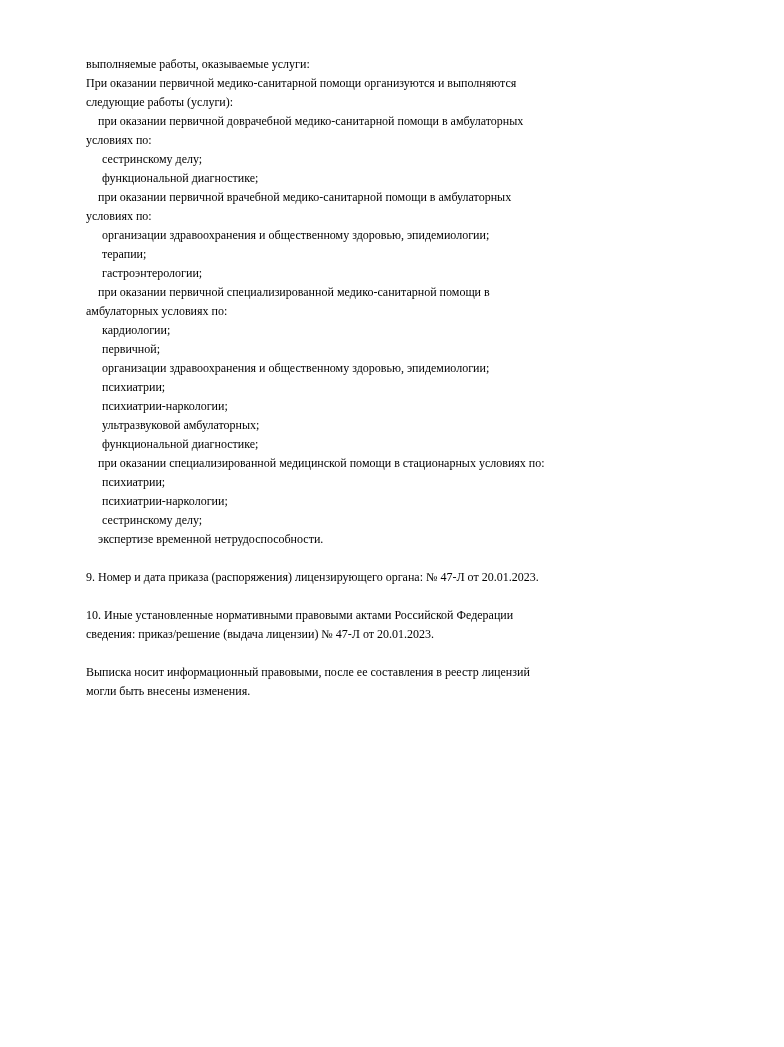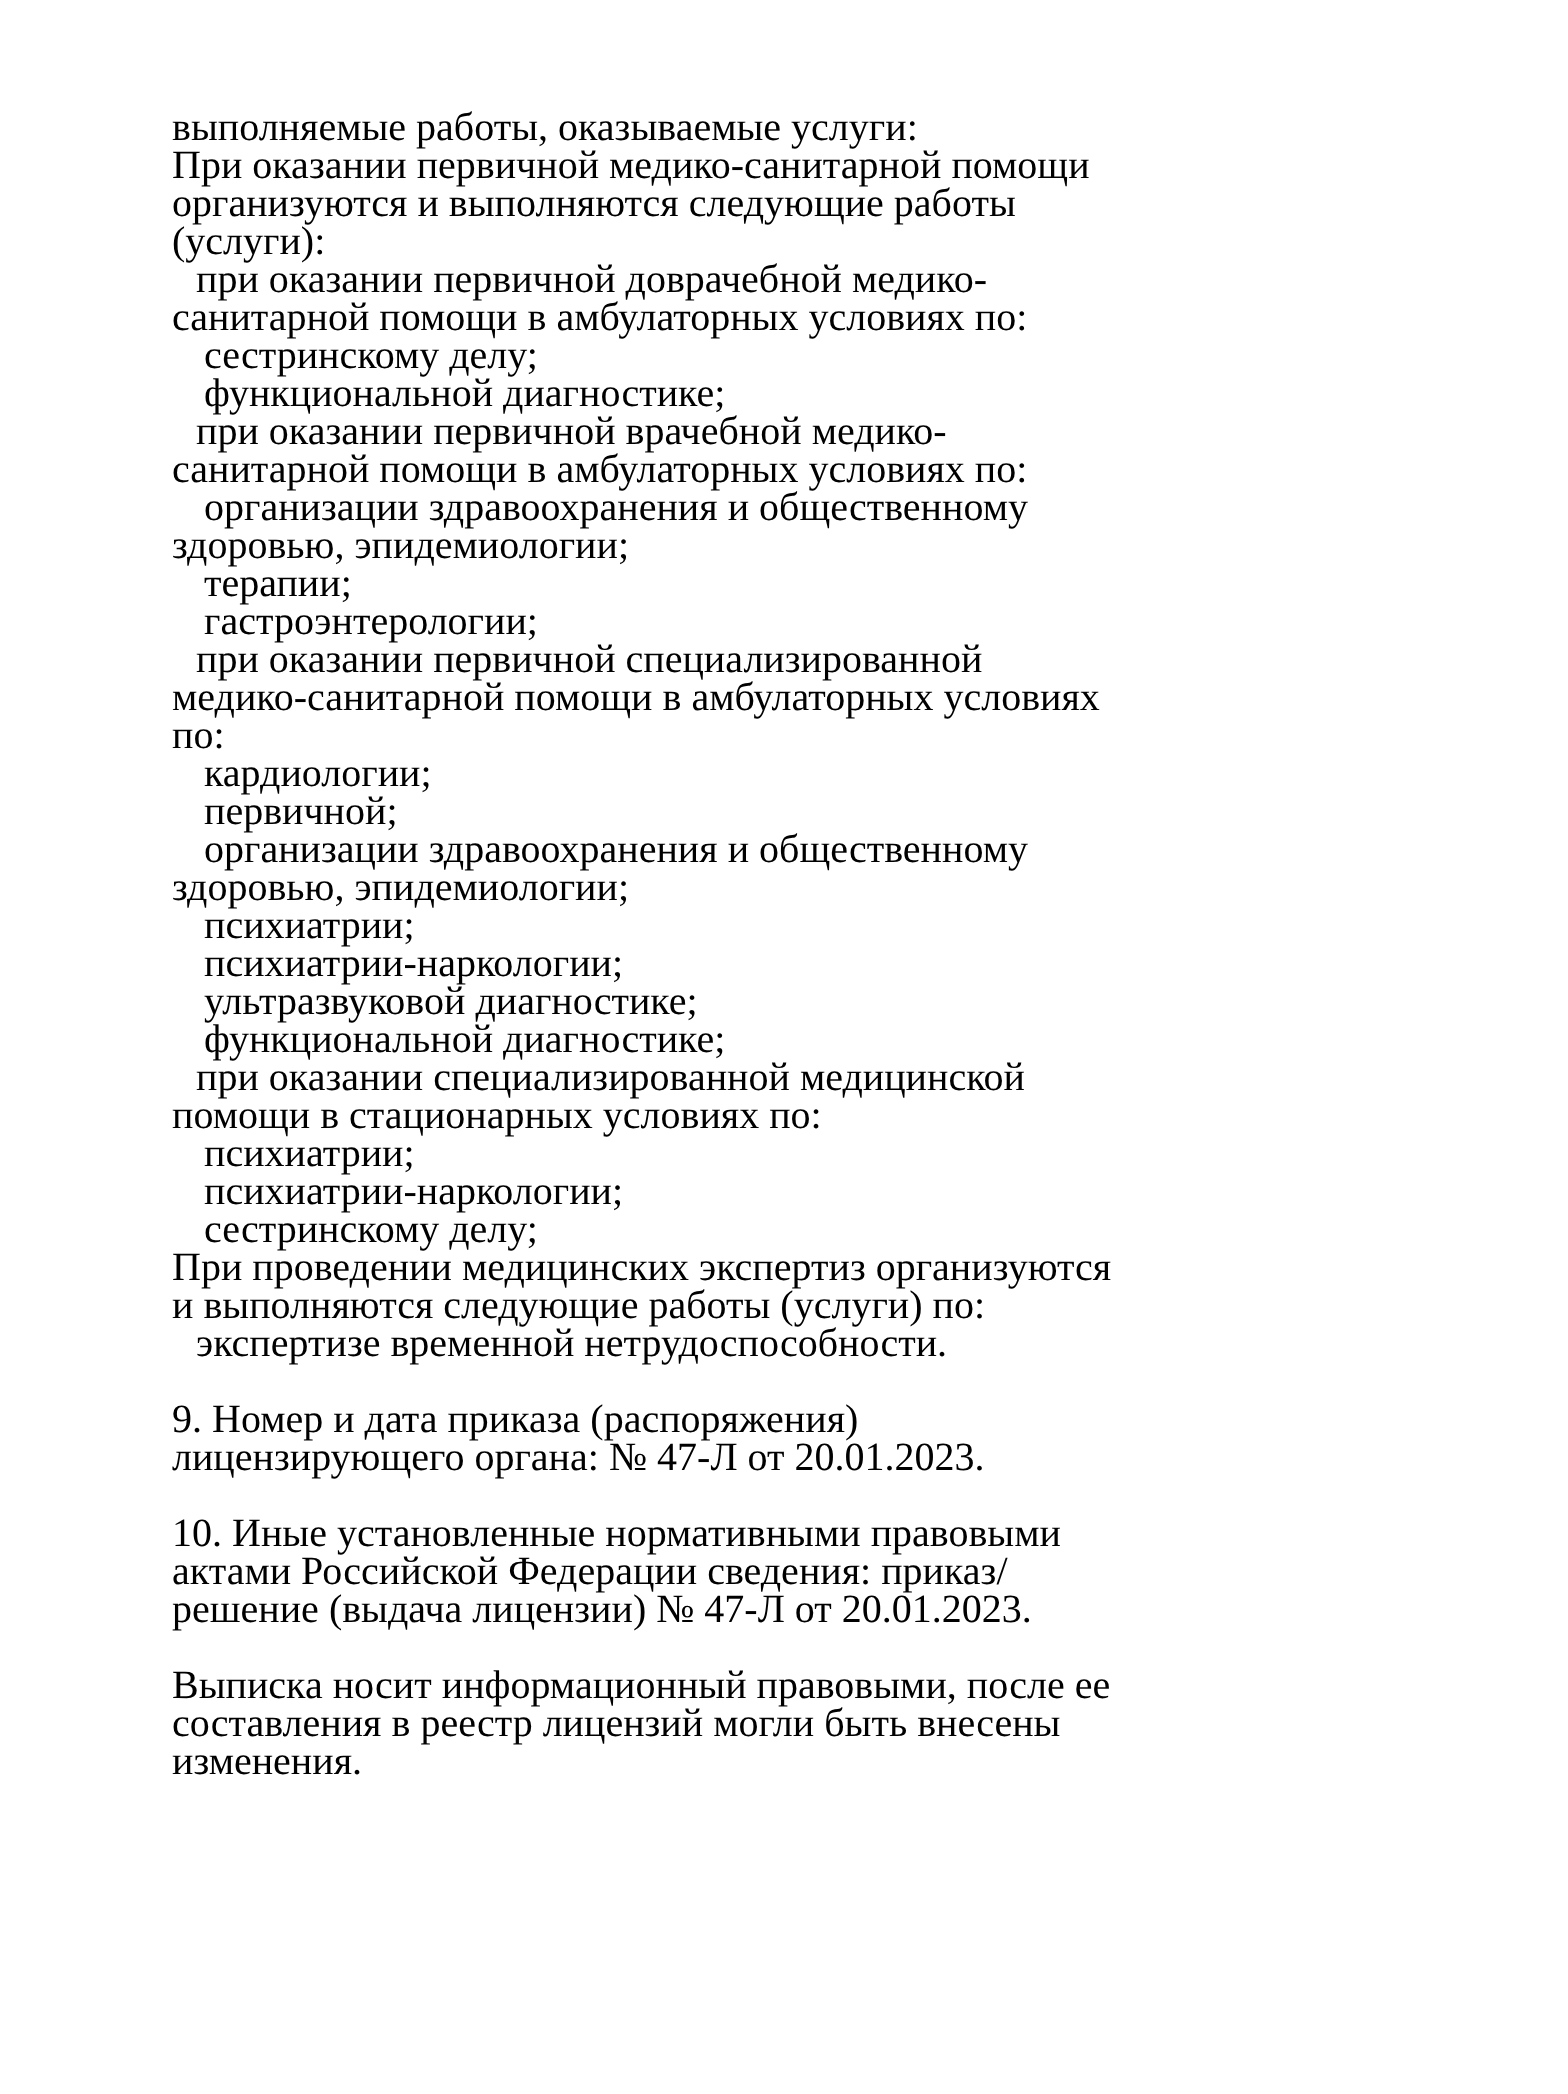--- a/index.html
+++ b/index.html
@@ -8,21 +8,21 @@
     background: #ffffff;
   }
   .page {
     position: relative;
     width: 640px;
     height: 1047px;
     background: #ffffff;
     box-sizing: border-box;
     padding: 55px 84px 40px 86px;
     font-family: "Liberation Serif", "DejaVu Serif", serif;
-    font-size: 20px;
+    font-size: 12px;
     line-height: 19px;
     color: #000000;
     overflow: hidden;
   }
   .doc-line {
     margin: 0;
     padding: 0;
     white-space: normal;
     word-wrap: break-word;
   }
@@ -46,27 +46,26 @@
       <p class="doc-line indent-1">при оказании первичной врачебной медико-санитарной помощи в амбулаторных условиях по:</p>
       <p class="doc-line indent-2">организации здравоохранения и общественному здоровью, эпидемиологии;</p>
       <p class="doc-line indent-2">терапии;</p>
       <p class="doc-line indent-2">гастроэнтерологии;</p>
       <p class="doc-line indent-1">при оказании первичной специализированной медико-санитарной помощи в амбулаторных условиях по:</p>
       <p class="doc-line indent-2">кардиологии;</p>
       <p class="doc-line indent-2">первичной;</p>
       <p class="doc-line indent-2">организации здравоохранения и общественному здоровью, эпидемиологии;</p>
       <p class="doc-line indent-2">психиатрии;</p>
       <p class="doc-line indent-2">психиатрии-наркологии;</p>
-      <p class="doc-line indent-2">ультразвуковой диагностике;</p>
+      <p class="doc-line indent-2">ультразвуковой амбулаторных;</p>
       <p class="doc-line indent-2">функциональной диагностике;</p>
       <p class="doc-line indent-1">при оказании специализированной медицинской помощи в стационарных условиях по:</p>
       <p class="doc-line indent-2">психиатрии;</p>
       <p class="doc-line indent-2">психиатрии-наркологии;</p>
       <p class="doc-line indent-2">сестринскому делу;</p>
-      <p class="doc-line indent-0">При проведении медицинских экспертиз организуются и выполняются следующие работы (услуги) по:</p>
       <p class="doc-line indent-1">экспертизе временной нетрудоспособности.</p>
       <p class="doc-line blank-line"></p>
       <p class="doc-line indent-0">9. Номер и дата приказа (распоряжения) лицензирующего органа: № 47-Л от 20.01.2023.</p>
       <p class="doc-line blank-line"></p>
       <p class="doc-line indent-0">10. Иные установленные нормативными правовыми актами Российской Федерации сведения: приказ/решение (выдача лицензии) № 47-Л от 20.01.2023.</p>
       <p class="doc-line blank-line"></p>
       <p class="doc-line indent-0">Выписка носит информационный правовыми, после ее составления в реестр лицензий могли быть внесены изменения.</p>
     </div>
 </div>
 

